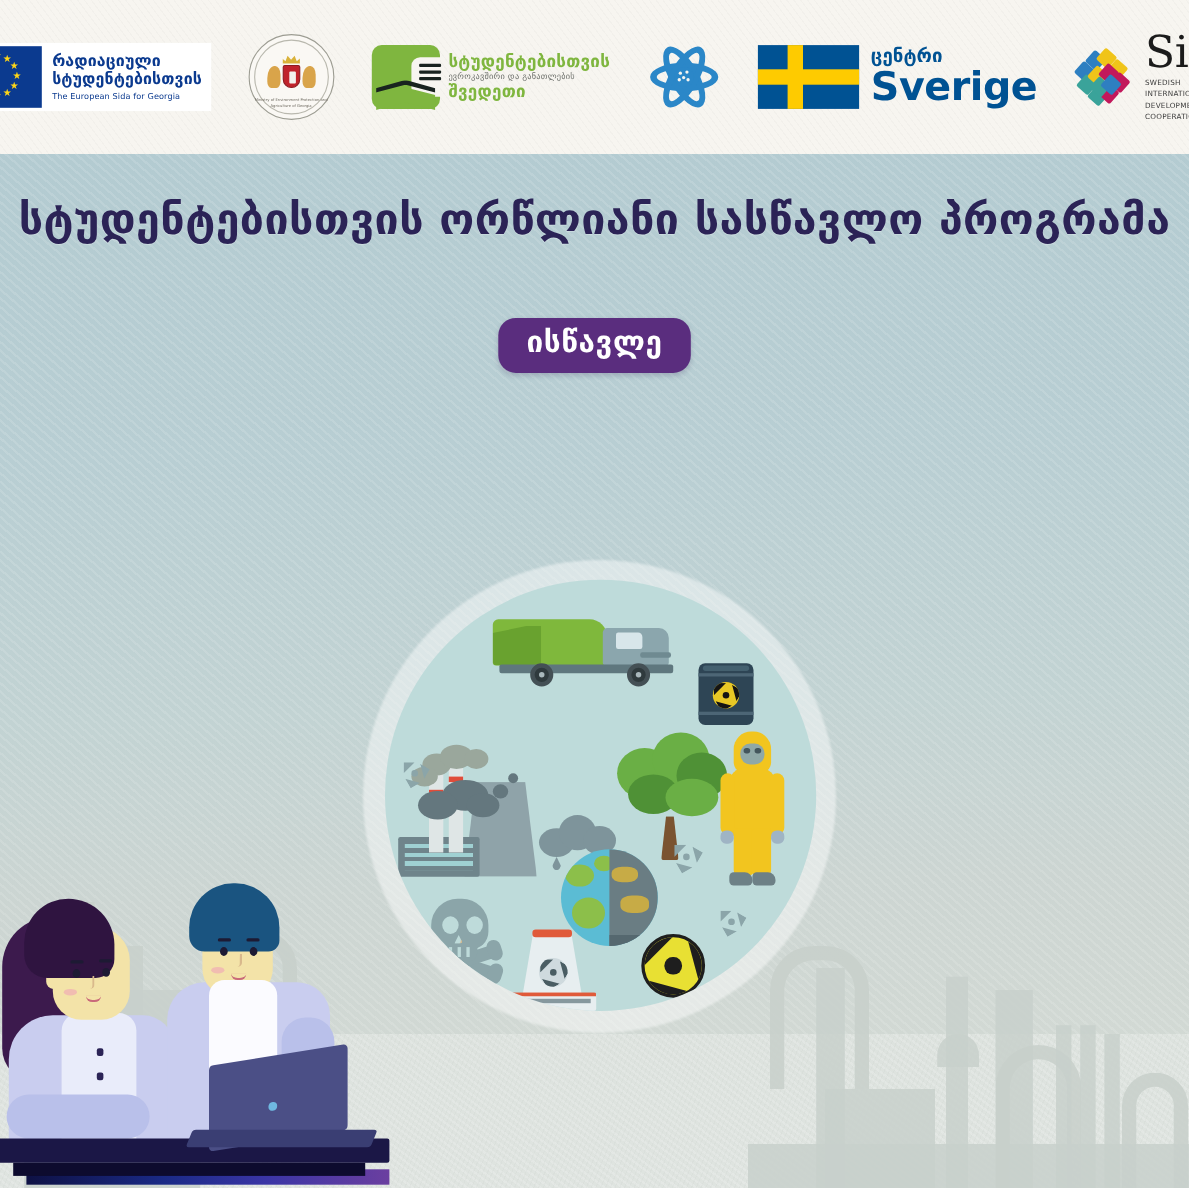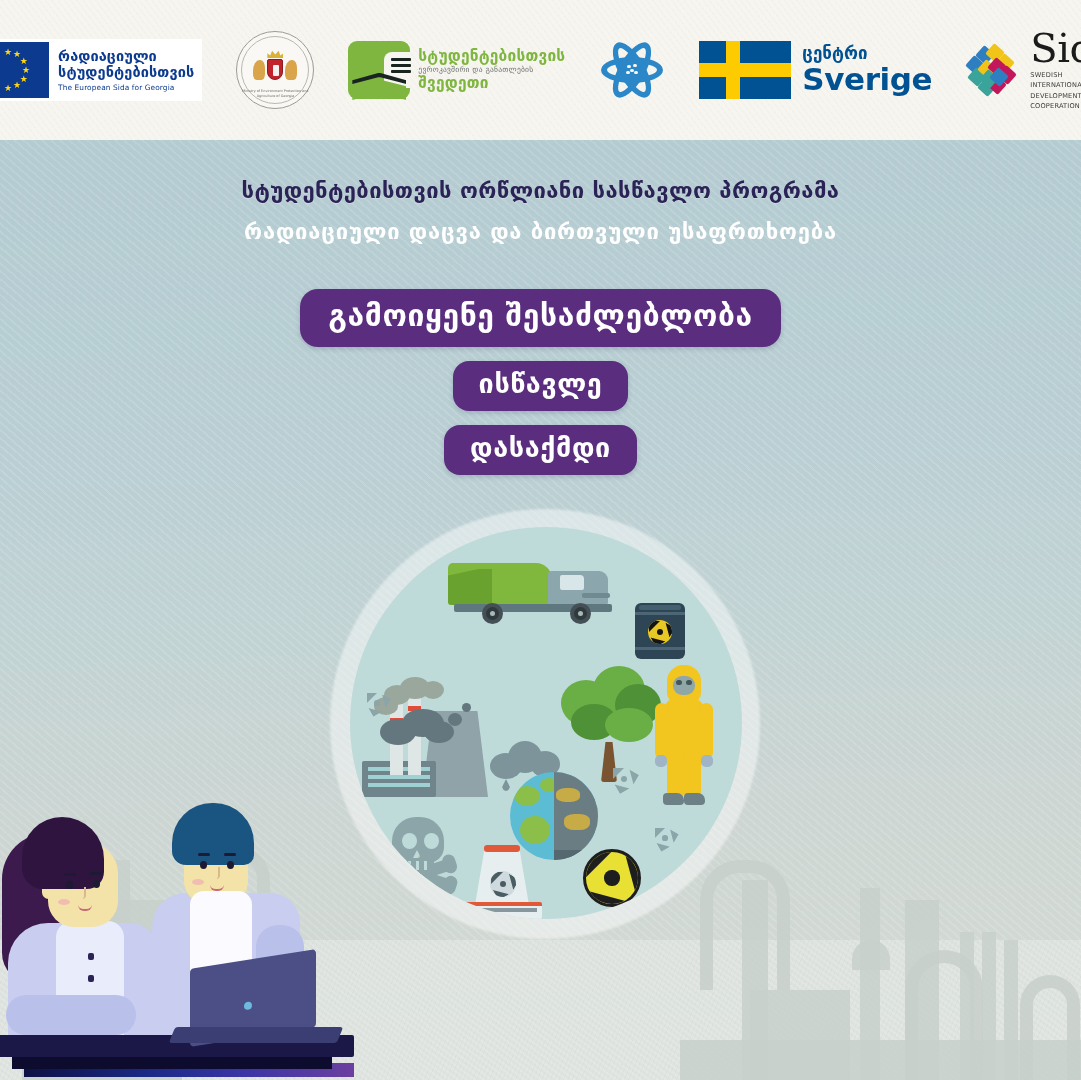--- a/index.html
+++ b/index.html
@@ -88,21 +88,21 @@
   .atom .core{position:absolute;left:50%;top:50%;width:18px;height:18px;margin:-9px 0 0 -9px;border-radius:50%;
     background:#2b87c8;}
   .atom .core i{position:absolute;width:3.4px;height:3.4px;background:#f7f5f0;border-radius:50%;}
 
   
   .se-flag{width:92px;height:58px;background:#005293;position:relative;flex:0 0 auto;}
   .se-flag .v{position:absolute;left:27px;top:0;bottom:0;width:14px;background:#fecb00;}
   .se-flag .h{position:absolute;left:0;right:0;top:22px;height:14px;background:#fecb00;}
   .se-txt{margin-left:11px;line-height:1;}
   .se-l1{font-size:17px;color:#005293;font-weight:600;}
-  .se-l2{font-size:31px;color:#005293;font-weight:700;letter-spacing:-.4px;margin-top:2px;}
+  .se-l2{font-size:36px;color:#005293;font-weight:700;letter-spacing:-.4px;margin-top:2px;}
 
   
   .sida-mark{width:56px;height:52px;position:relative;flex:0 0 auto;}
   .sq{position:absolute;width:14px;height:14px;transform:rotate(42deg);border-radius:2px;}
   .sida-txt{margin-left:8px;}
   .sida-l1{font-family:"DejaVu Serif","Liberation Serif",serif;font-size:40px;color:#1b1b1b;line-height:.96;letter-spacing:-.5px;}
   .sida-l2{font-size:6.6px;color:#3a3a3a;line-height:1.55;letter-spacing:.2px;margin-top:3px;}
 
   
   .teal{
@@ -115,21 +115,21 @@
   }
 
   
   .silh{position:absolute;z-index:8;background:#c8d0cb;opacity:.85;}
   .silh.round{border-radius:60px 60px 0 0;}
   .silh.pipe{background:none;border:13px solid #c8d0cb;border-bottom:0;border-radius:40px 40px 0 0;}
 
   
   .title-wrap{position:absolute;left:0;top:178px;width:1081px;text-align:center;z-index:20;}
   .t-main{
-    font-size:22px;color:#2b2356;letter-spacing:.4px;font-weight:600;
+    font-size:39px;color:#2b2356;letter-spacing:.4px;font-weight:600;
     text-shadow:0 1px 0 rgba(255,255,255,.25);
   }
   .t-sub{
     margin-top:16px;font-size:22px;color:#ffffff;letter-spacing:.8px;font-weight:600;
   }
   .badges{position:absolute;left:0;top:289px;width:1081px;z-index:22;
     display:flex;flex-direction:column;align-items:center;gap:14px;}
   .badge{
     background:#5a2d7e;color:#fff;border-radius:16px;
     font-weight:700;letter-spacing:.6px;display:inline-block;
@@ -393,27 +393,24 @@
     <div class="silh pipe" style="left:905px;top:950px;width:78px;height:130px;"></div>
     <div class="silh" style="left:960px;top:932px;width:14px;height:148px;"></div>
     <div class="silh" style="left:982px;top:932px;width:14px;height:148px;"></div>
     <div class="silh" style="left:1004px;top:940px;width:14px;height:140px;"></div>
     <div class="silh pipe" style="left:1020px;top:975px;width:60px;height:105px;"></div>
     <div class="silh" style="left:680px;top:1040px;width:401px;height:40px;"></div>
   </div>
 
   <div class="title-wrap">
     <div class="t-main">სტუდენტებისთვის  ორწლიანი  სასწავლო  პროგრამა</div>
-    <div class="t-sub">რადიაციული დაცვა და  ბირთვული უსაფრთხოება</div>
   </div>
 
   <div class="badges">
-    <div class="badge b1">გამოიყენე შესაძლებლობა</div>
     <div class="badge b2">ისწავლე</div>
-    <div class="badge b3">დასაქმდი</div>
   </div>
 
   <div class="halo"></div>
   <div class="circle">
 
     <div class="ic truck">
       <div class="body"></div>
         <div class="body2"></div>
       <div class="cab"></div>
         <div class="win"></div>

